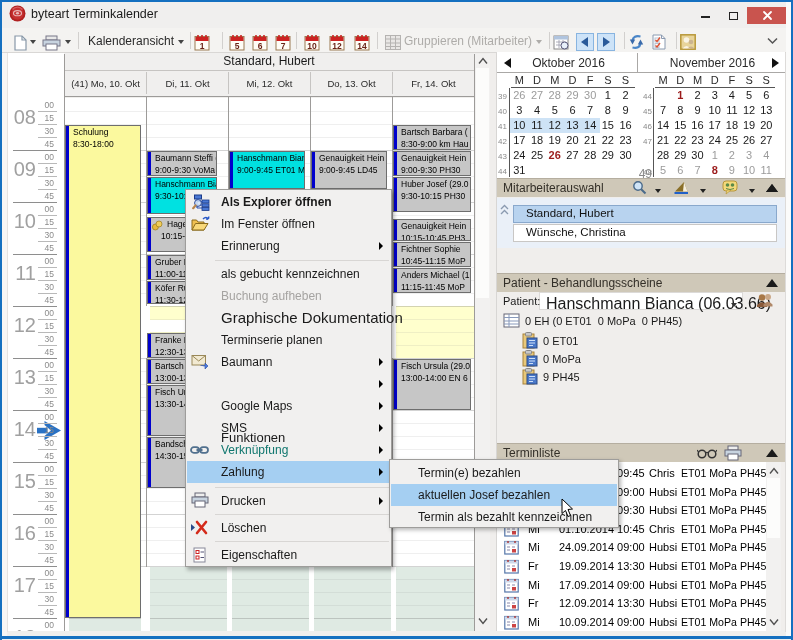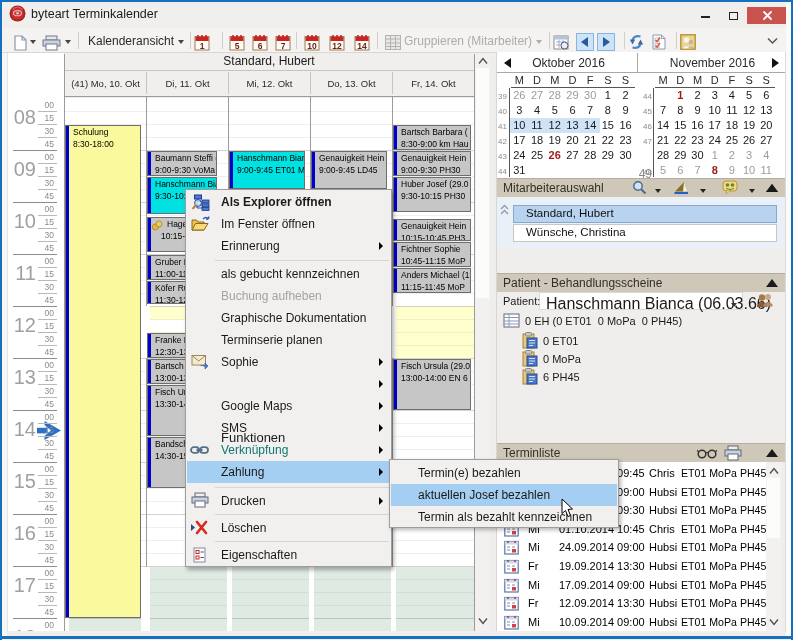--- a/index.html
+++ b/index.html
@@ -509,21 +509,21 @@
     <rect x="5" y="6" width="10" height="10" fill="#4a78c8" stroke="#2a4a88"></rect>
     <path d="M7 8.5 H13 M7 11 H13 M7 13.5 H11" stroke="#cfe0f8" stroke-width="1"></path>
   </svg>
 <div style="left:543px;top:353px;font-size:11px;color:#1a1a1a;">0 MoPa</div>
 <svg style="position:absolute;left:522px;top:368px" width="16" height="17" viewBox="0 0 16 17">
     <rect x="1" y="2" width="11" height="14" fill="#e8c87a" stroke="#a8823a"></rect>
     <rect x="3.5" y="0.5" width="6" height="3.5" rx="1" fill="#c8c8c8" stroke="#888"></rect>
     <rect x="5" y="6" width="10" height="10" fill="#4a78c8" stroke="#2a4a88"></rect>
     <path d="M7 8.5 H13 M7 11 H13 M7 13.5 H11" stroke="#cfe0f8" stroke-width="1"></path>
   </svg>
-<div style="left:543px;top:371px;font-size:11px;color:#1a1a1a;">6 PH45</div>
+<div style="left:543px;top:371px;font-size:11px;color:#1a1a1a;">9 PH45</div>
 <div style="left:497px;top:443px;width:288px;height:19px;background:#cfc8b8;border-top:1px solid #b5aea0;"></div>
 <div style="left:503px;top:446px;font-size:12px;color:#332f28;">Terminliste</div>
 <svg style="position:absolute;left:766px;top:449px" width="12" height="8" viewBox="0 0 12 8">
     <path d="M6 0 L12 8 L0 8 Z" fill="#1a1a1a"></path>
   </svg>
 <svg style="position:absolute;left:697px;top:448px" width="20" height="11" viewBox="0 0 20 11">
     <circle cx="5" cy="6" r="3.8" fill="none" stroke="#333" stroke-width="1.5"></circle>
     <circle cx="15" cy="6" r="3.8" fill="none" stroke="#333" stroke-width="1.5"></circle>
     <path d="M8.8 5 Q10 3.5 11.2 5 M1.5 4 L0 2 M18.5 4 L20 2" stroke="#333" stroke-width="1.2" fill="none"></path>
   </svg>
@@ -653,23 +653,23 @@
   </svg>
 <div style="left:767px;top:478px;width:13px;height:60px;background:#fcfcfb;"></div>
 <div style="left:185px;top:189px;width:207px;height:378px;background:#f1f0ef;border:1px solid #9e9d9b;box-shadow:2px 3px 4px rgba(0,0,0,0.30);"></div>
 <div style="left:221px;top:191px;width:167px;height:22px;line-height:22px;font-size:12px;color:#1a1a1a;font-weight:bold;white-space:nowrap;">Als Explorer öffnen</div>
 <div style="left:221px;top:213px;width:167px;height:22px;line-height:22px;font-size:12px;color:#1a1a1a;font-weight:normal;white-space:nowrap;">Im Fenster öffnen</div>
 <div style="left:221px;top:235px;width:167px;height:22px;line-height:22px;font-size:12px;color:#1a1a1a;font-weight:normal;white-space:nowrap;">Erinnerung</div>
 <div style="left:379px;top:242px;width:0;height:0;border-left:4.5px solid #000;border-top:4px solid transparent;border-bottom:4px solid transparent;"></div>
 <div style="left:215px;top:259.5px;width:174px;height:1px;background:#d8d6d4;"></div>
 <div style="left:221px;top:263px;width:167px;height:22px;line-height:22px;font-size:12px;color:#1a1a1a;font-weight:normal;white-space:nowrap;">als gebucht kennzeichnen</div>
 <div style="left:221px;top:285px;width:167px;height:22px;line-height:22px;font-size:12px;color:#a5a3a1;font-weight:normal;white-space:nowrap;">Buchung aufheben</div>
-<div style="left:221px;top:307px;width:167px;height:22px;line-height:22px;font-size:12px;color:#1a1a1a;font-weight:normal;white-space:nowrap;">Graphische Dokumentation</div>
+<div style="left:221px;top:307px;width:167px;height:22px;line-height:22px;font-size:15px;color:#1a1a1a;font-weight:normal;white-space:nowrap;">Graphische Dokumentation</div>
 <div style="left:221px;top:329px;width:167px;height:22px;line-height:22px;font-size:12px;color:#1a1a1a;font-weight:normal;white-space:nowrap;">Terminserie planen</div>
-<div style="left:221px;top:351px;width:167px;height:22px;line-height:22px;font-size:12px;color:#1a1a1a;font-weight:normal;white-space:nowrap;">Sophie</div>
+<div style="left:221px;top:351px;width:167px;height:22px;line-height:22px;font-size:12px;color:#1a1a1a;font-weight:normal;white-space:nowrap;">Baumann</div>
 <div style="left:379px;top:358px;width:0;height:0;border-left:4.5px solid #000;border-top:4px solid transparent;border-bottom:4px solid transparent;"></div>
 <div style="left:221px;top:387px;width:167px;height:22px;line-height:22px;font-size:13px;color:#1a1a1a;font-weight:normal;white-space:nowrap;margin-top:40px;">Funktionen</div>
 <div style="left:379px;top:380px;width:0;height:0;border-left:4.5px solid #000;border-top:4px solid transparent;border-bottom:4px solid transparent;"></div>
 <div style="left:221px;top:395px;width:167px;height:22px;line-height:22px;font-size:12px;color:#1a1a1a;font-weight:normal;white-space:nowrap;">Google Maps</div>
 <div style="left:379px;top:402px;width:0;height:0;border-left:4.5px solid #000;border-top:4px solid transparent;border-bottom:4px solid transparent;"></div>
 <div style="left:221px;top:417px;width:167px;height:22px;line-height:22px;font-size:12px;color:#1a1a1a;font-weight:normal;white-space:nowrap;">SMS</div>
 <div style="left:379px;top:424px;width:0;height:0;border-left:4.5px solid #000;border-top:4px solid transparent;border-bottom:4px solid transparent;"></div>
 <div style="left:221px;top:439px;width:167px;height:22px;line-height:22px;font-size:12px;color:#0f766e;font-weight:normal;white-space:nowrap;">Verknüpfung</div>
 <div style="left:379px;top:446px;width:0;height:0;border-left:4.5px solid #000;border-top:4px solid transparent;border-bottom:4px solid transparent;"></div>
 <div style="left:187px;top:461px;width:203px;height:22px;background:#a5cff2;"></div>

